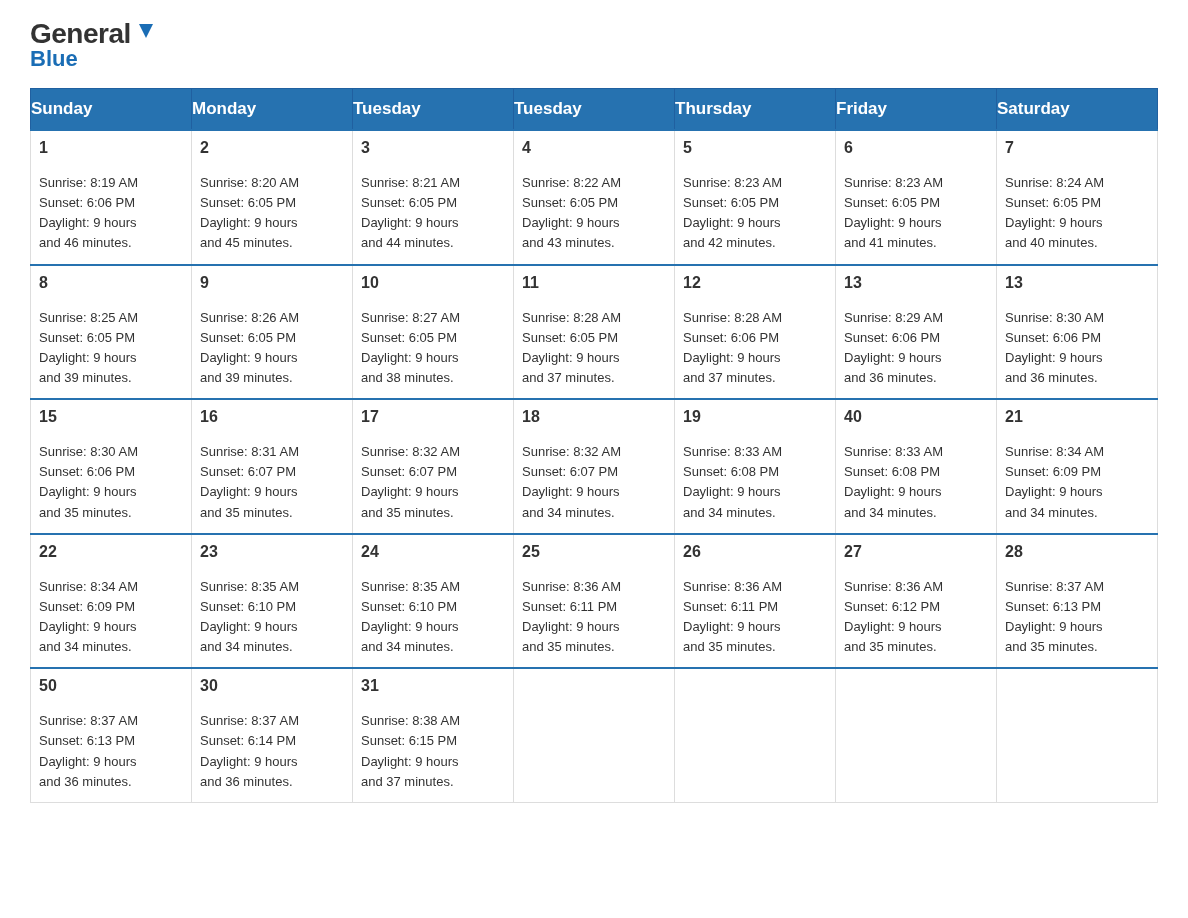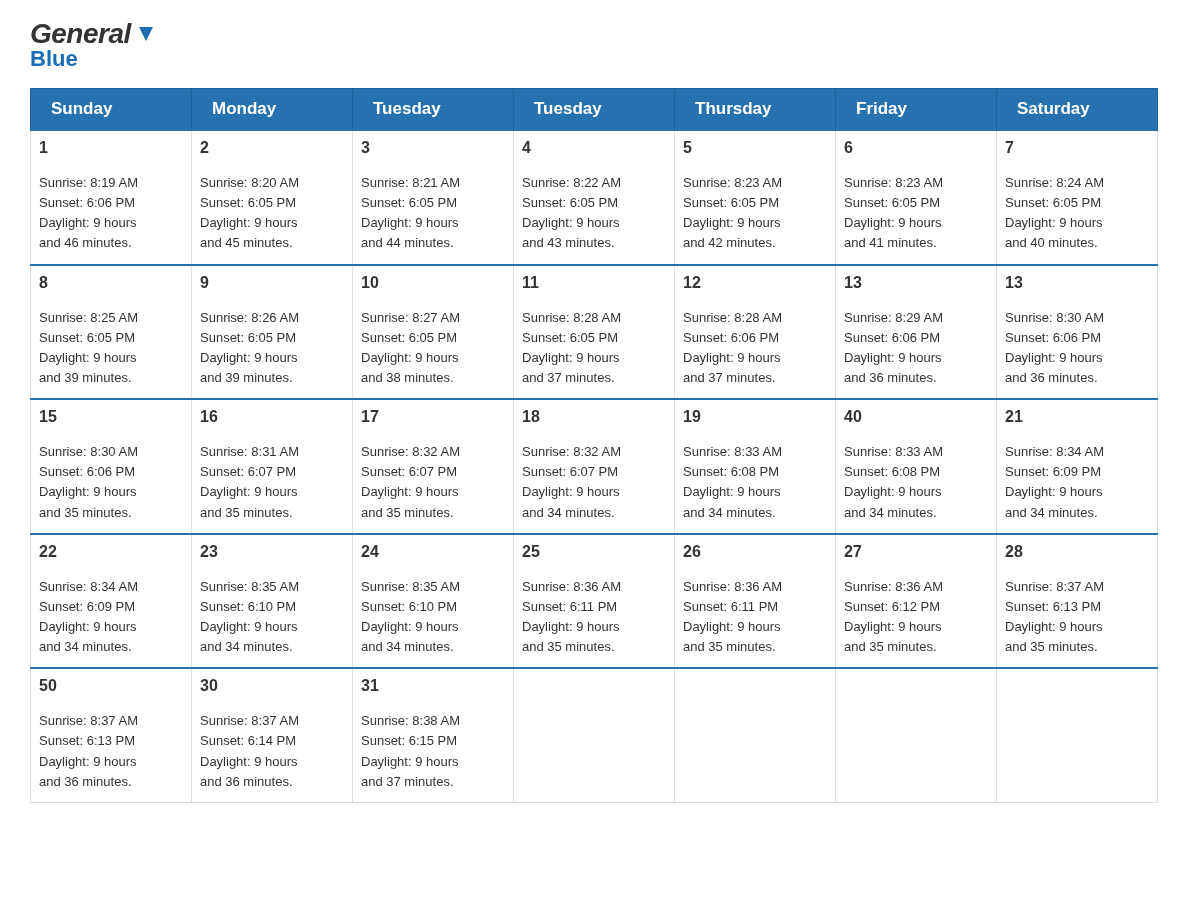--- a/index.html
+++ b/index.html
@@ -52,21 +52,21 @@
     .calendar {
       width: 100%;
       border-collapse: collapse;
       border: 1px solid #bbb;
     }
     .calendar thead tr th {
       background-color: #2672b0;
       color: #fff;
       font-size: 17px;
       font-weight: bold;
-      padding: 10px 20px;
+      padding: 10px 0;
       text-align: left;
       border: 1px solid #2060a0;
     }
     .calendar tbody tr {
       border-top: 2px solid #2672b0;
     }
     .calendar tbody tr td {
       vertical-align: top;
       padding: 8px 8px 10px 8px;
       border: 1px solid #ddd;
@@ -86,23 +86,21 @@
       display: block;
     }
     .day-info {
       font-size: 13px;
       line-height: 1.55;
       color: #333;
       margin-top: 16px;
     }
     .logo-row1 {
       display: flex;
-      align-items: center;
       gap: 4px;
-      font-style: italic;
     }
   </style>
 </head>
 <body>
 
 <div class="header">
   <div class="logo">
     <div class="logo-row1">
       <span class="logo-general">General</span>
       <svg width="22" height="22" viewBox="0 0 22 22">

